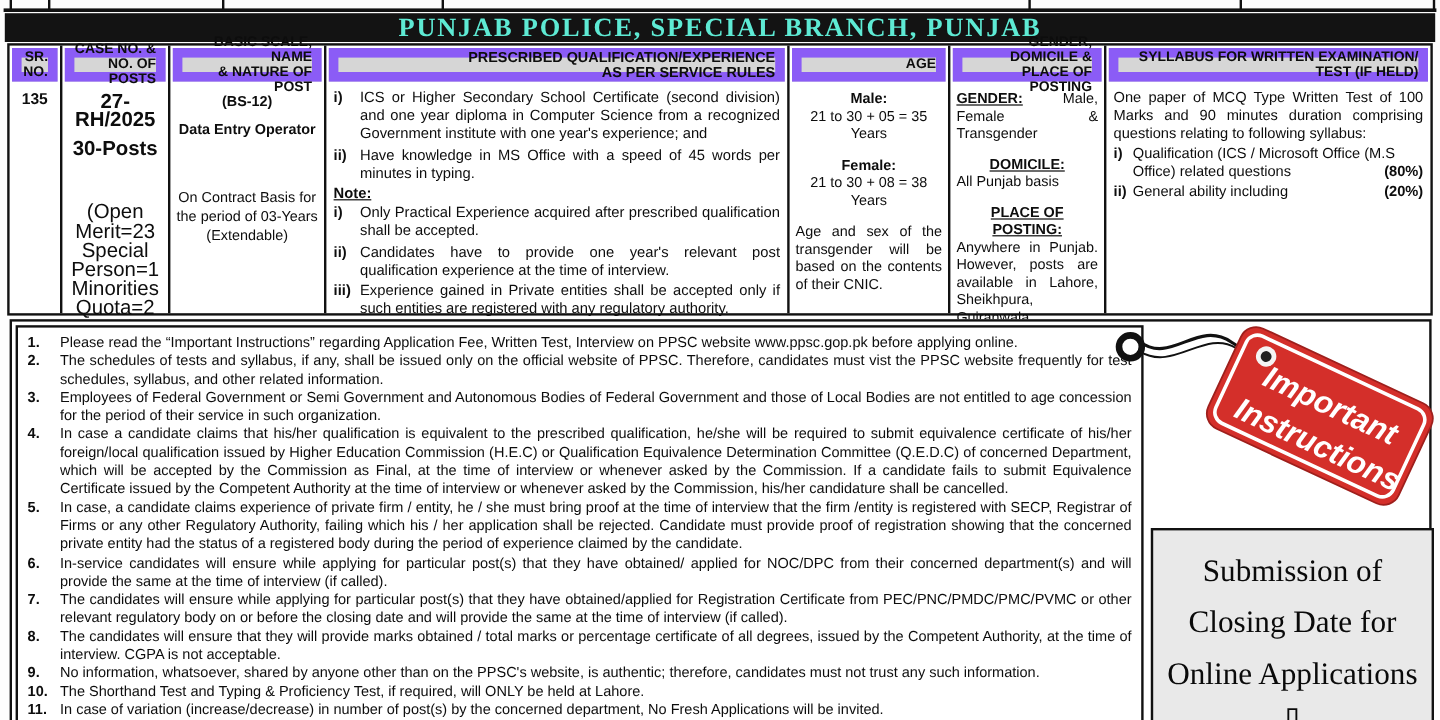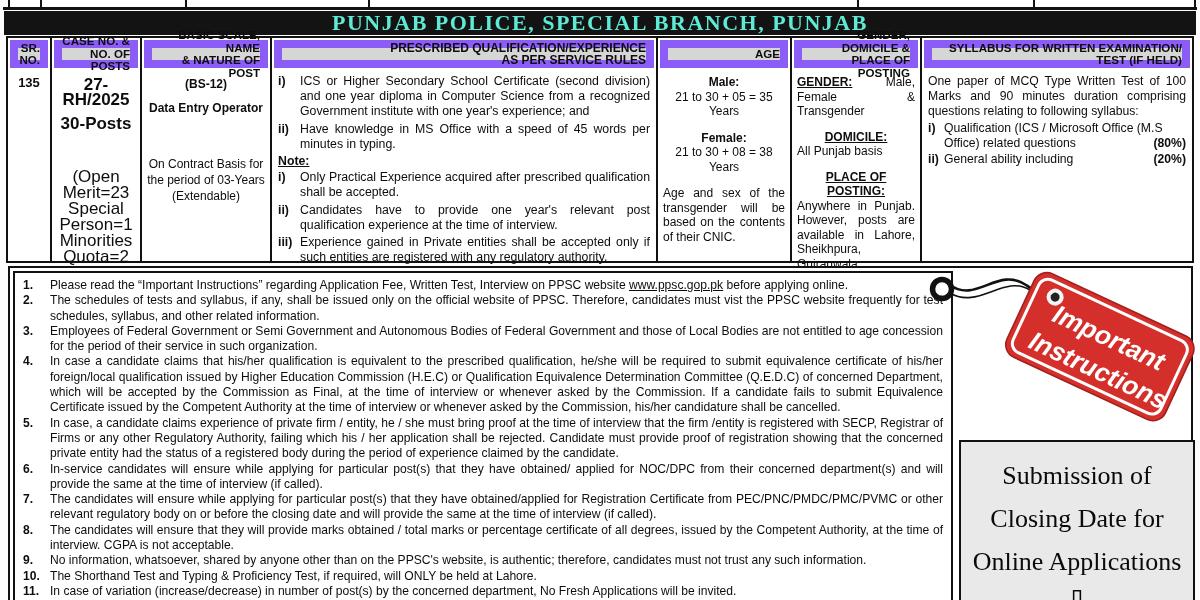--- a/index.html
+++ b/index.html
@@ -71,21 +71,21 @@
     position:absolute; left:8px; top:266px; width:1185px; height:400px;
     border:2.5px solid #111; background:#fff;
   }
   .instructions-box {
     position:absolute; left:3px; top:3px; width:940px; height:392px;
     border:2px solid #111; padding:5px 8px 0 5px;
   }
   .ins-item { display:flex; font-size:12.1px; line-height:15.3px; }
   .ins-item .num { width:30px; flex:none; font-weight:bold; padding-left:3px; }
   .ins-item .txt { flex:1; text-align:justify; }
-  .link { text-decoration:underline; }
+  .link { }
   
   .closing-box {
     position:absolute; left:949px; top:172px; width:236px; height:226px;
     border:2.5px solid #111; background:#e9e9e9; text-align:center;
     font-family:"Liberation Serif","DejaVu Serif",serif;
     font-size:26px; line-height:43px; padding-top:12px; color:#0a0a0a;
   }
   .closing-box .arrow { font-size:32px; line-height:34px; display:block; margin-top:2px; }
   
   .tag-svg { position:absolute; left:880px; top:252px; width:320px; height:185px; pointer-events:none; }

